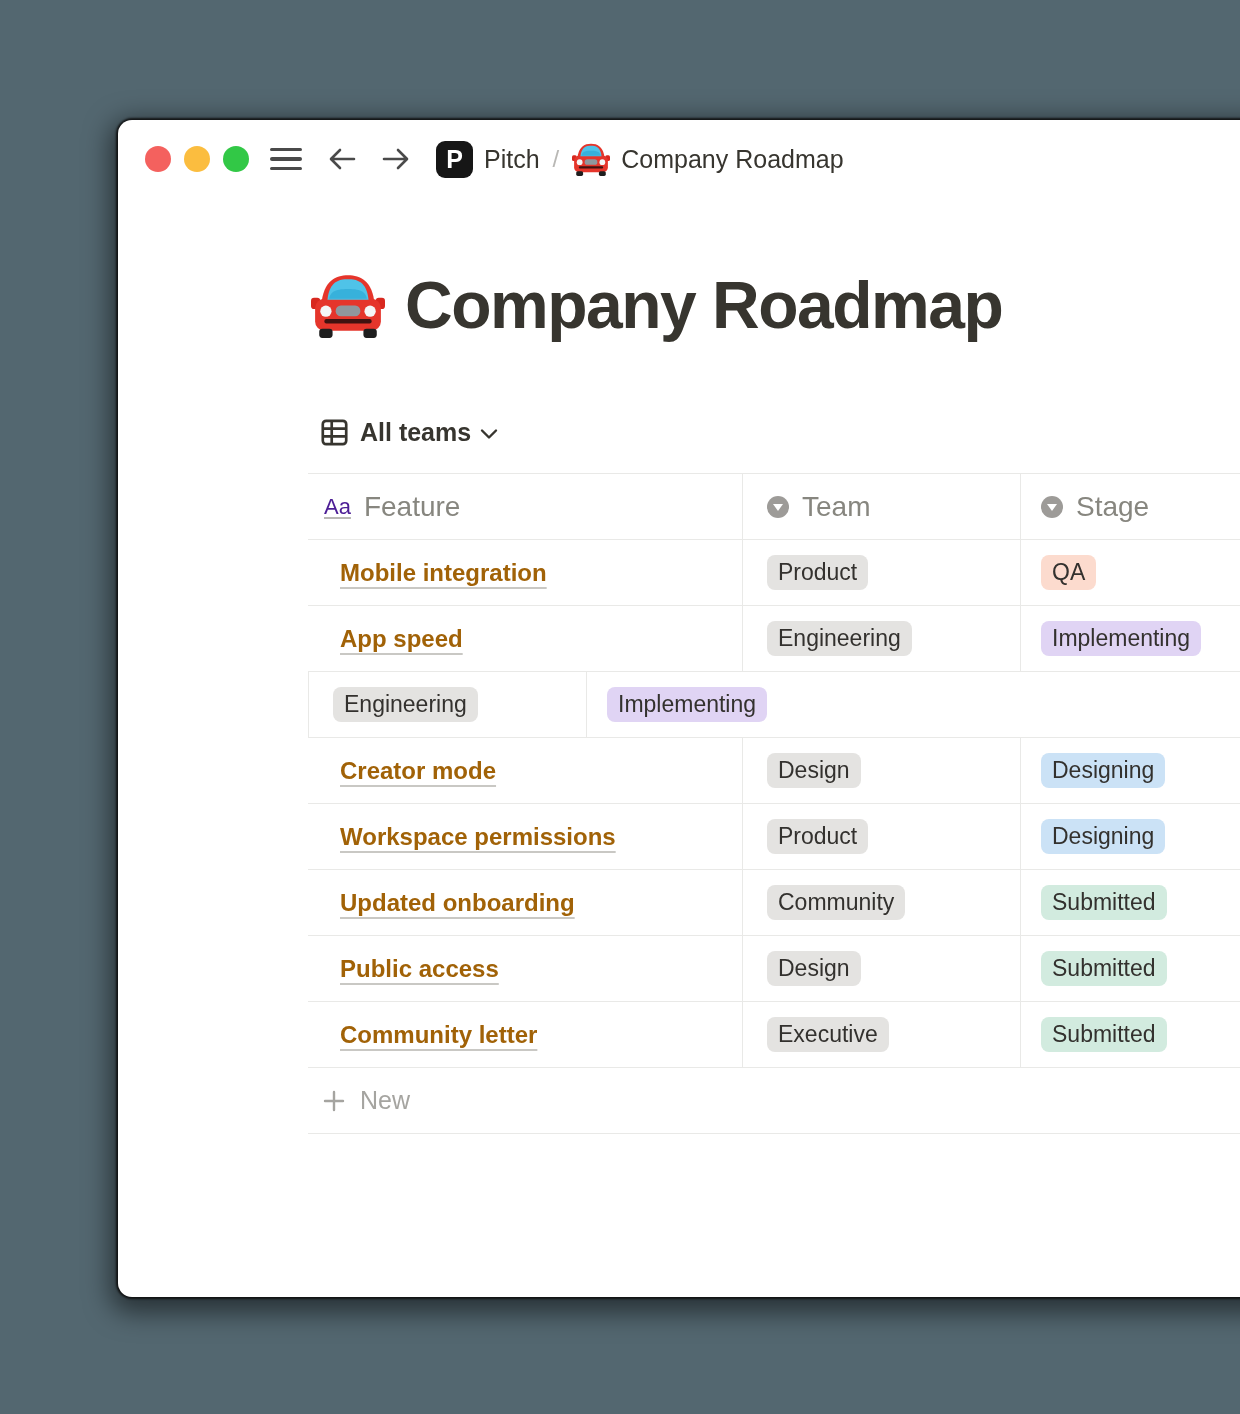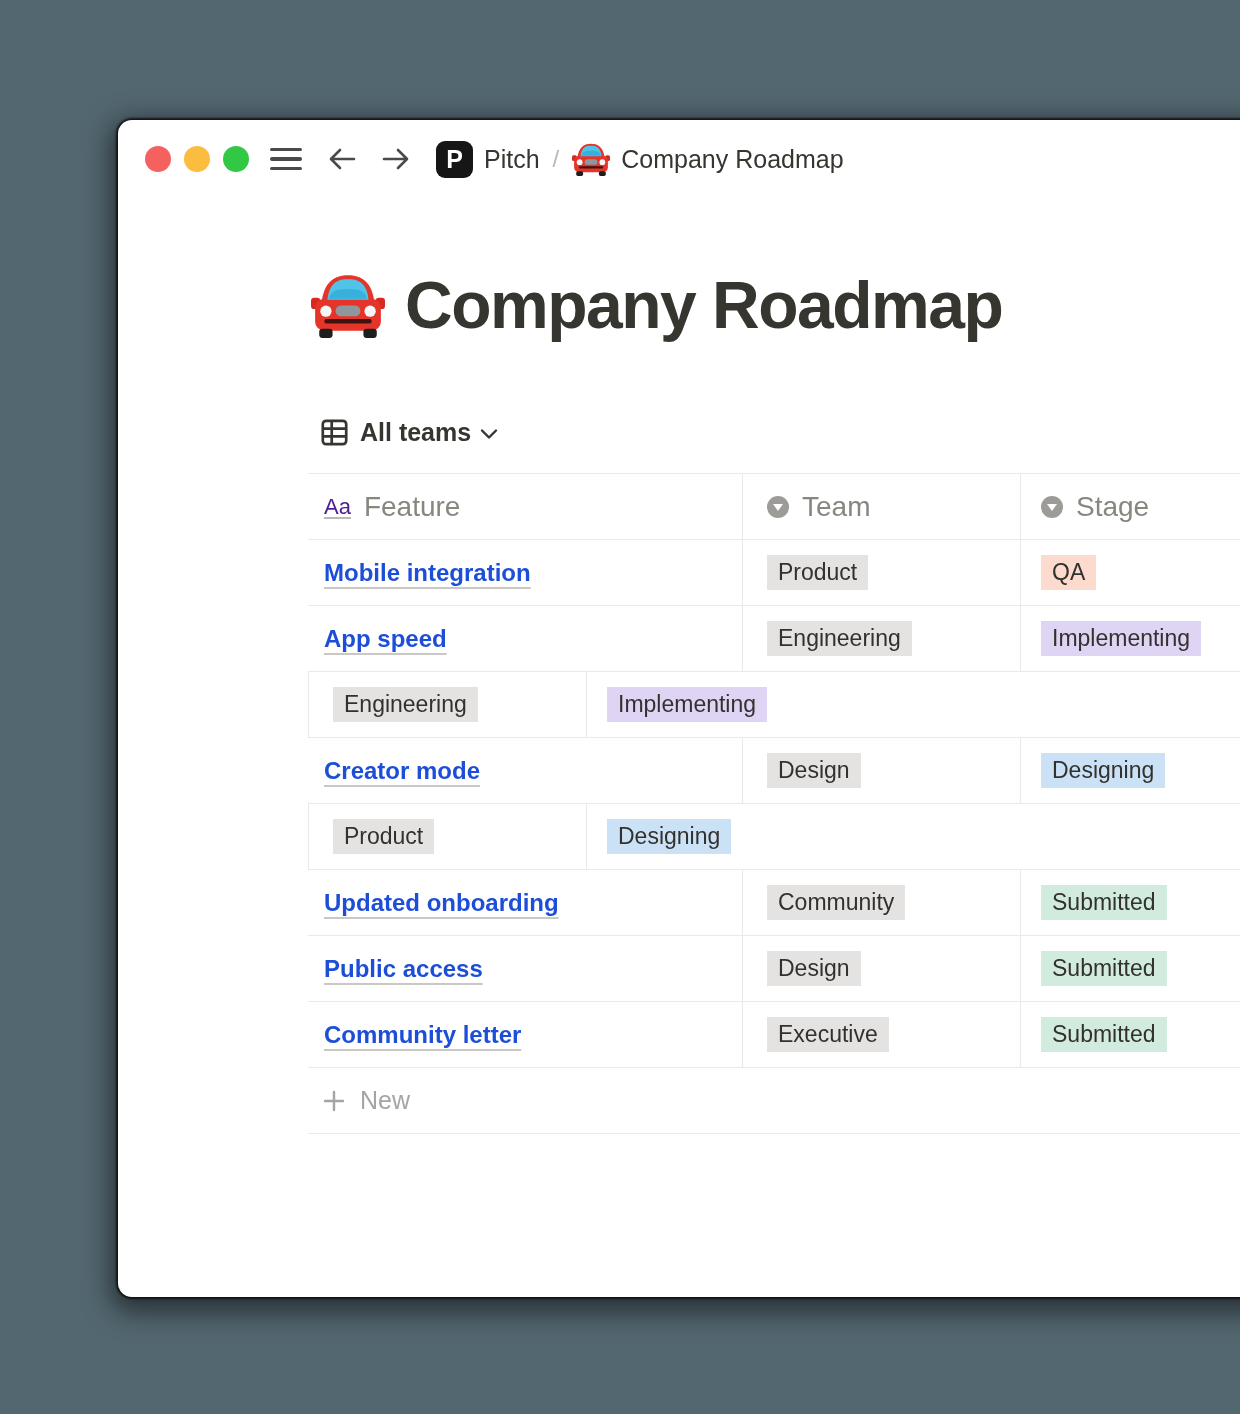--- a/index.html
+++ b/index.html
@@ -55,25 +55,25 @@
   .aa-icon{
     font-size:22px;color:#4c1d95;margin-right:13px;
     text-decoration:underline;text-decoration-thickness:2px;text-underline-offset:3px;text-decoration-color:#B9B8B4;
   }
   .select-icon{
     width:22px;height:22px;border-radius:50%;background:#9D9B98;margin-right:13px;
     display:flex;align-items:center;justify-content:center;flex:none;
   }
   .select-icon i{display:block;width:0;height:0;border-left:5.5px solid transparent;border-right:5.5px solid transparent;border-top:7px solid #fff;margin-top:2px;}
   .feature-link{
-    font-size:24px;font-weight:bold;color:#1d4ed8;cursor:pointer;white-space:nowrap;
-    text-decoration:underline;text-decoration-thickness:2px;text-underline-offset:6px;text-decoration-color:#C9C8C4;
+    font-size:24px;font-weight:bold;color:#a16207;cursor:pointer;white-space:nowrap;
+    text-decoration:underline;text-decoration-thickness:2px;text-underline-offset:6px;text-decoration-color:#C9C8C4;margin-left:16px;
   }
   .badge{
-    display:inline-block;padding:4px 11px;border-radius:0;
+    display:inline-block;padding:4px 11px;border-radius:8px;
     font-size:23px;color:#33312E;white-space:nowrap;cursor:pointer;
   }
   .new-row{display:flex;align-items:center;height:65px;border-bottom:1px solid #E9E9E7;cursor:pointer;}
   .plus-icon{margin-left:14px;margin-right:14px;}
   .new-label{font-size:25px;color:#A5A4A0;}
   svg{overflow:visible;}
 </style>
 </head>
 <body>
 
@@ -208,20 +208,23 @@
             <span class="feature-link">Creator mode</span>
           </div>
           <div class="tcell c-team">
             <span class="badge" style="background: rgb(228, 227, 225);">Design</span>
           </div>
           <div class="tcell c-stage">
             <span class="badge" style="background: rgb(203, 226, 246);">Designing</span>
           </div>
         </div>
         <div class="trow">
+          <div class="tcell c-feature">
+            <span class="feature-link">Workspace permissions</span>
+          </div>
           <div class="tcell c-team">
             <span class="badge" style="background: rgb(228, 227, 225);">Product</span>
           </div>
           <div class="tcell c-stage">
             <span class="badge" style="background: rgb(203, 226, 246);">Designing</span>
           </div>
         </div>
         <div class="trow">
           <div class="tcell c-feature">
             <span class="feature-link">Updated onboarding</span>

